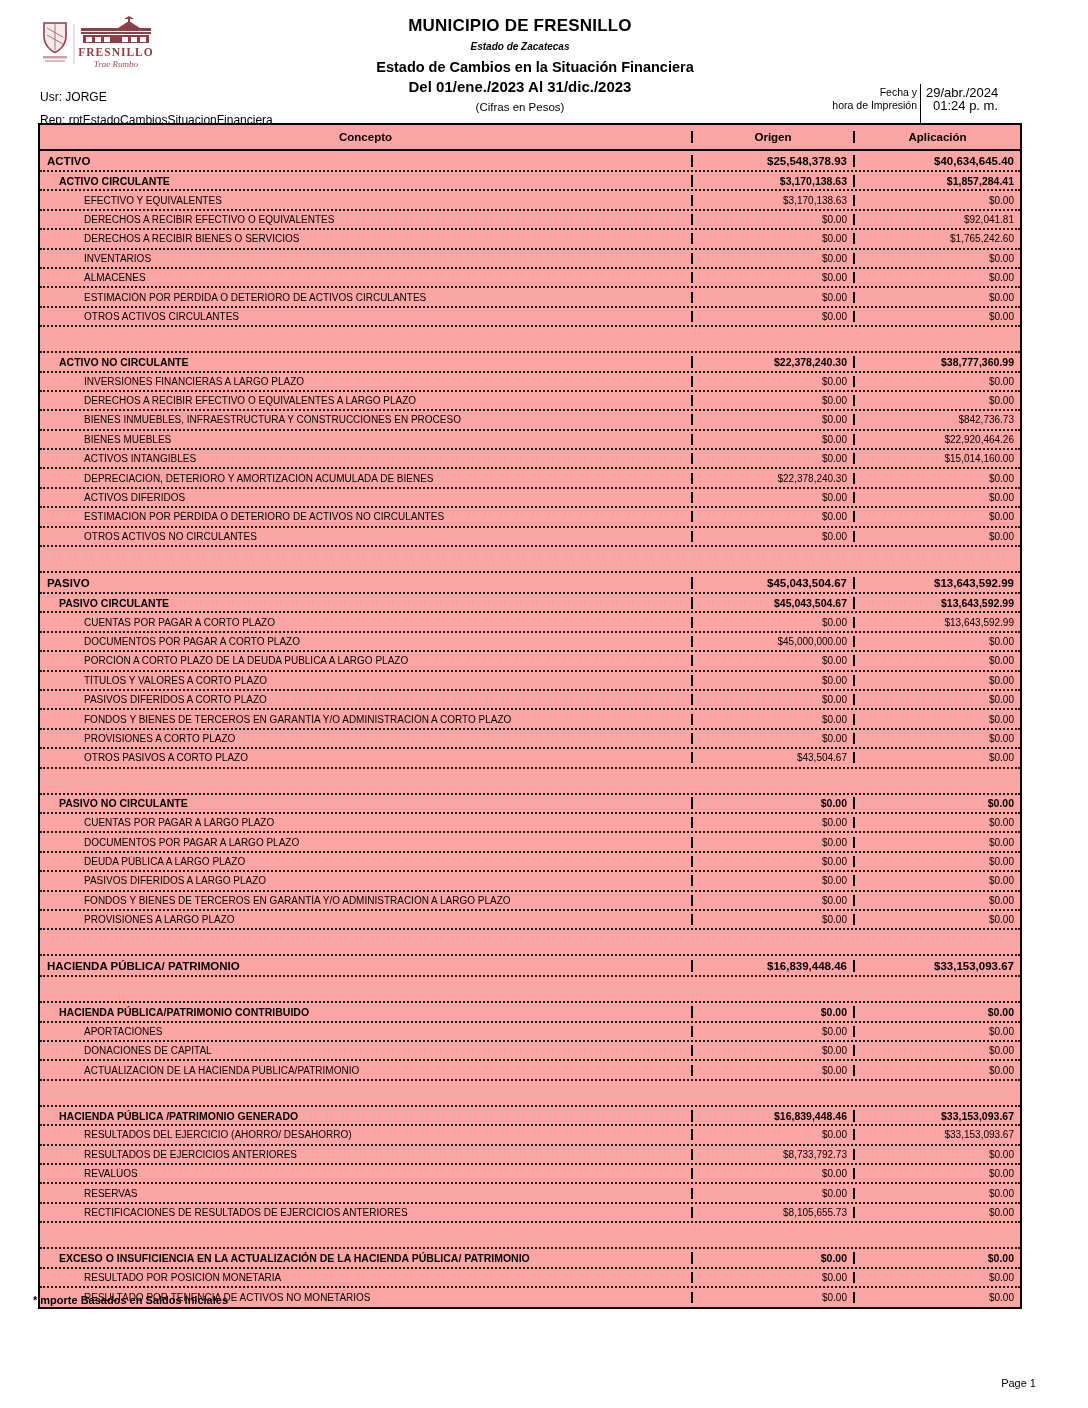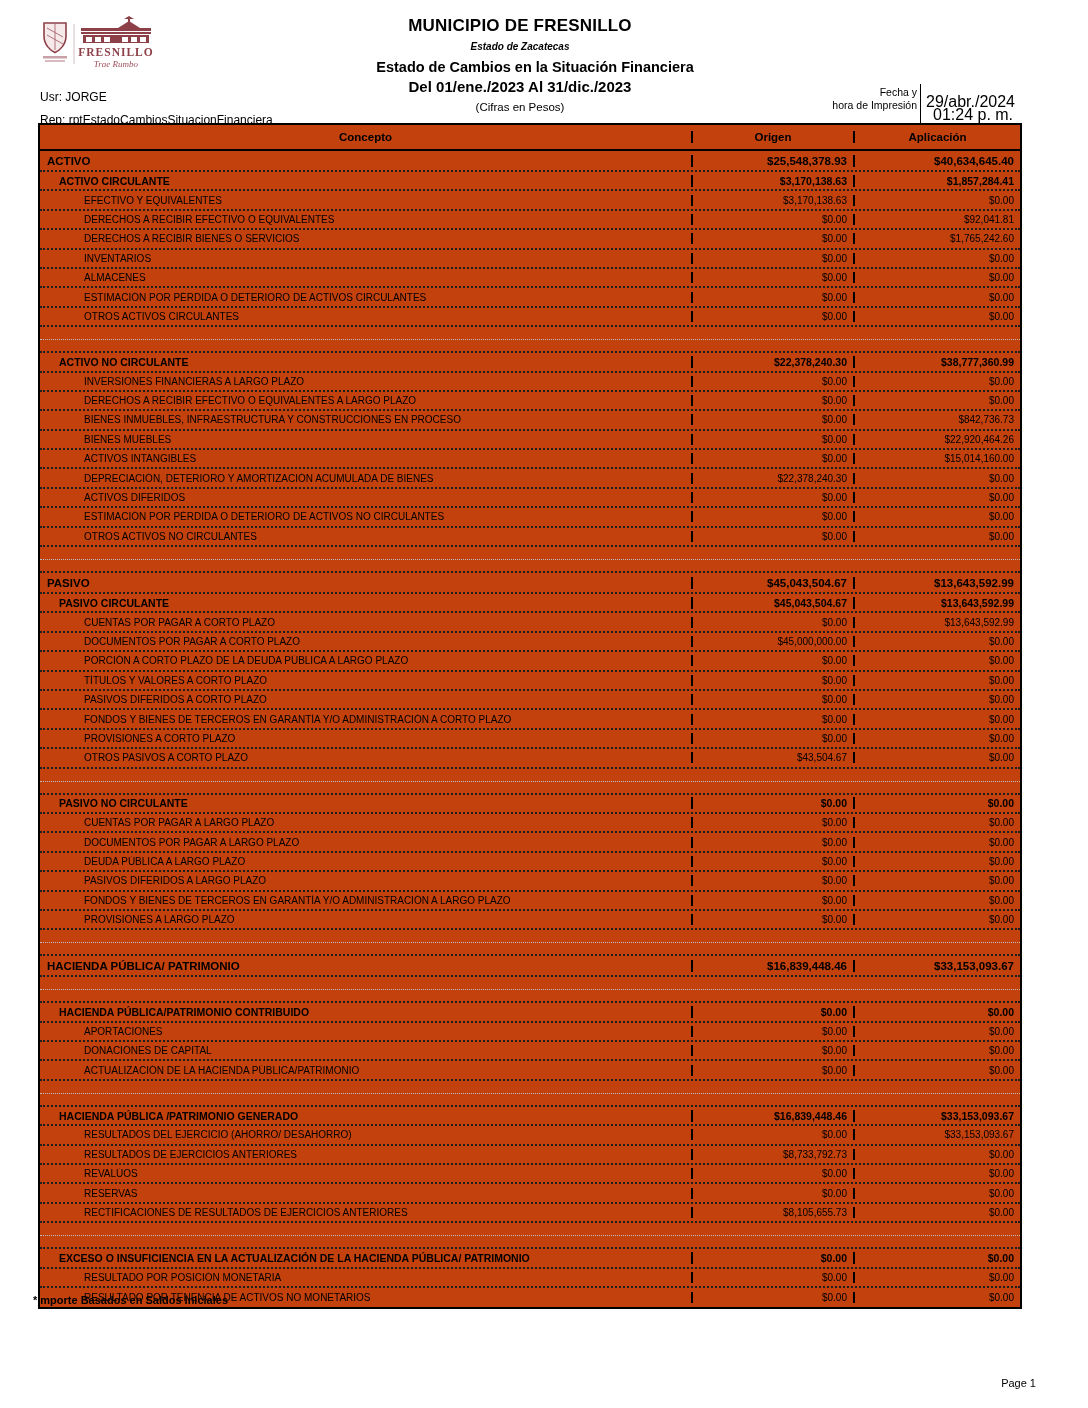--- a/index.html
+++ b/index.html
@@ -23,28 +23,28 @@
   .t5 { font-size: 11.5px; margin-top: 6px; }
 
   .meta-left { position: absolute; left: 40px; top: 90px; font-size: 12px; }
   .meta-left .usr { margin-bottom: 9px; }
 
   .meta-right-label {
     position: absolute; top: 86px; left: 780px; width: 137px;
     text-align: right; font-size: 10.5px; line-height: 13px;
   }
   .meta-right-rule { position: absolute; left: 920px; top: 84px; width: 1px; height: 39px; background: #000; }
-  .meta-right-values { position: absolute; left: 926px; top: 95px; font-size: 16px; line-height: 13px; }
+  .meta-right-values { position: absolute; left: 926px; top: 86px; font-size: 13px; line-height: 13px; }
   .meta-right-values .time { margin-left: 7px; }
 
   
   .fin-table {
     position: absolute; left: 38px; top: 123px; width: 984px;
     border: 2px solid #000;
-    background: #c2410c;
+    background: #fca5a5;
   }
   .tr { display: flex; width: 100%; }
   .td { overflow: hidden; white-space: nowrap; }
   .c1 { width: 653px; border-right: 2px solid #000; }
   .c2 { width: 162px; border-right: 2px solid #000; }
   .c3 { flex: 1; }
   .num { text-align: right; padding-right: 6px; }
 
   .thead { height: 26px; border-bottom: 2px solid #000; align-items: center; }
   .thead .td { text-align: center; font-weight: bold; font-size: 11.5px; padding-right: 0; }

